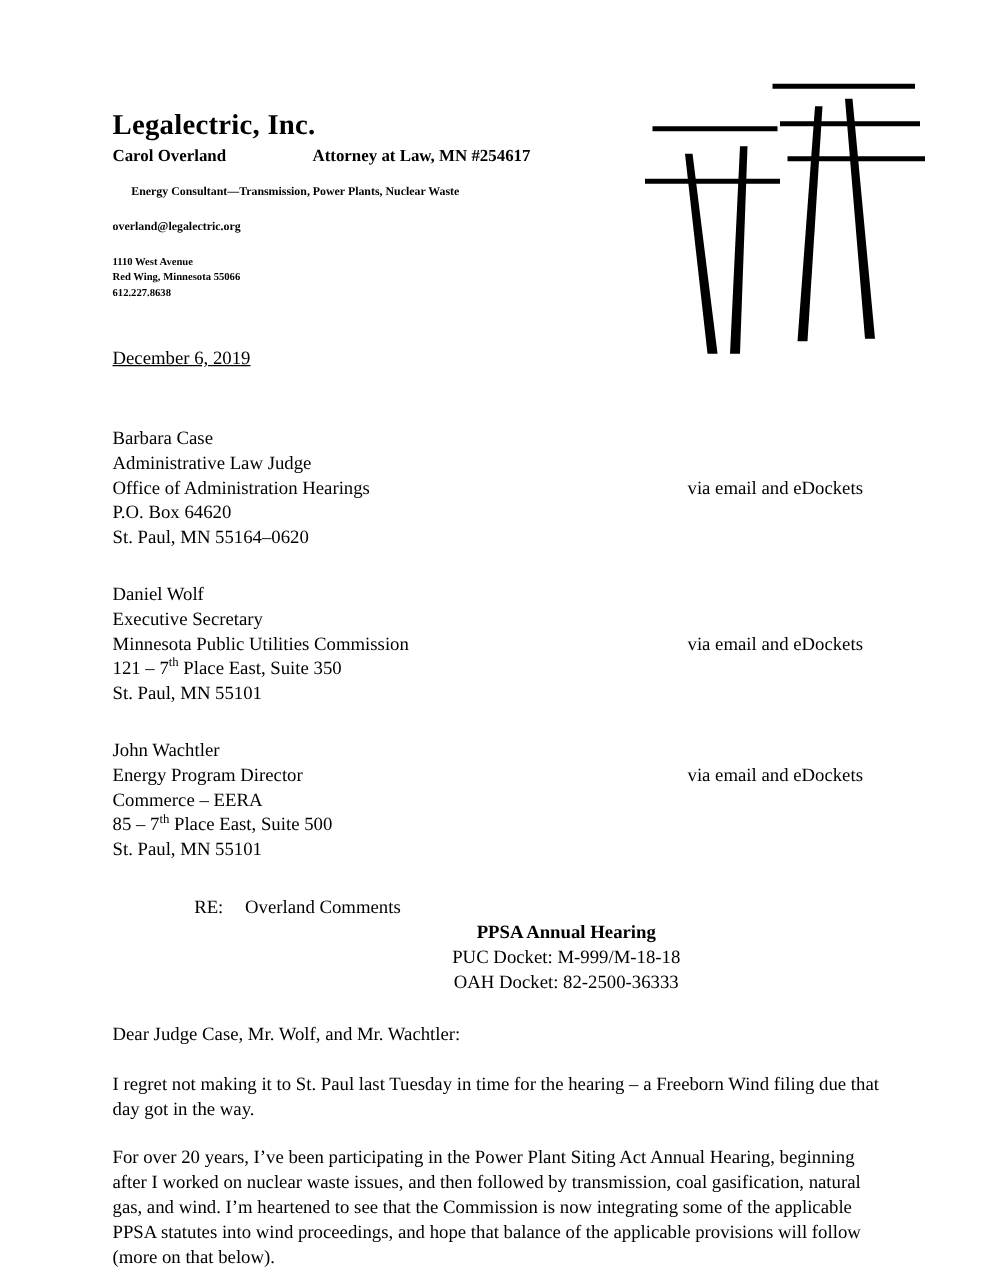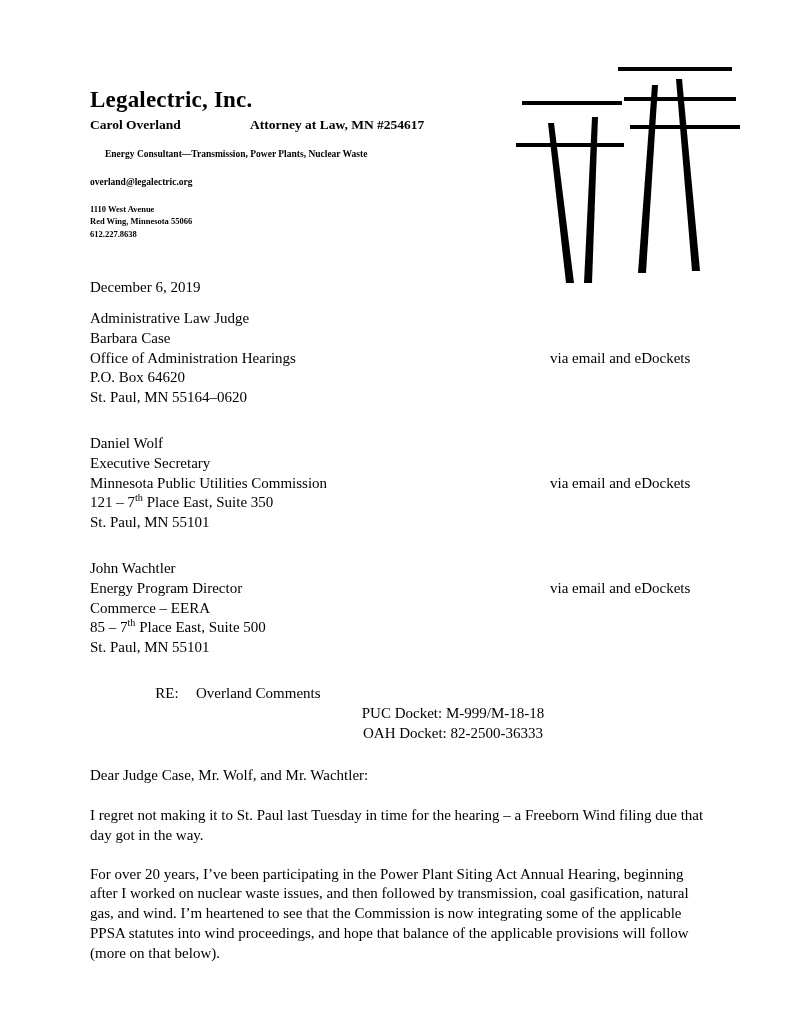--- a/index.html
+++ b/index.html
@@ -86,21 +86,22 @@
   
   .letter {
     position: absolute;
     left: 90px;
     top: 278px;
     width: 620px;
     font-size: 15px;
     line-height: 1.33;
   }
   .date {
-    margin: 0 0 11px 0;
+    margin: 0 0 44px 0;
+    text-decoration: underline;
   }
   .addr-block {
     position: relative;
     margin-bottom: 26px;
   }
   .addr-block .lines div {
     line-height: 1.32;
   }
   .via {
     position: absolute;
@@ -178,22 +179,22 @@
       </g>
     </svg>
   </div>
 
   <div class="letter">
 
     <div class="date">December 6, 2019</div>
 
     <div class="addr-block">
       <div class="lines">
+        <div>Barbara Case</div>
         <div>Administrative Law Judge</div>
-        <div>Barbara Case</div>
         <div>Office of Administration Hearings</div>
         <div>P.O. Box 64620</div>
         <div>St. Paul, MN  55164–0620</div>
       </div>
       <div class="via row3">via email and eDockets</div>
     </div>
 
     <div class="addr-block">
       <div class="lines">
         <div>Daniel Wolf</div>
@@ -214,20 +215,21 @@
         <div>St. Paul, MN  55101</div>
       </div>
       <div class="via row2">via email and eDockets</div>
     </div>
 
     <div class="re-block">
       <div class="re-row">
         <span class="re-label">RE:</span>
         <span>Overland Comments</span>
       </div>
+      <div class="re-indent re-bold">PPSA Annual Hearing</div>
       <div class="re-indent">PUC Docket: M-999/M-18-18</div>
       <div class="re-indent">OAH Docket: 82-2500-36333</div>
     </div>
 
     <div class="salutation">Dear Judge Case, Mr. Wolf, and Mr. Wachtler:</div>
 
     <p class="para">I regret not making it to St. Paul last Tuesday in time for the hearing – a Freeborn Wind filing due that day got in the way.</p>
     <p class="para">For over 20 years, I’ve been participating in the Power Plant Siting Act Annual Hearing, beginning after I worked on nuclear waste issues, and then followed by transmission, coal gasification, natural gas, and wind.  I’m heartened to see that the Commission is now integrating some of the applicable PPSA statutes into wind proceedings, and hope that balance of the applicable provisions will follow (more on that below).</p>
 
   </div>

